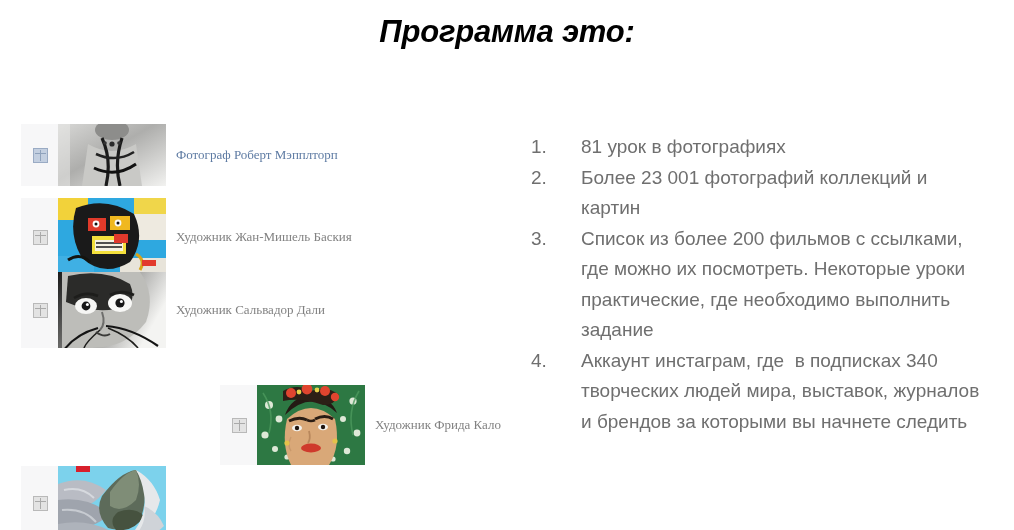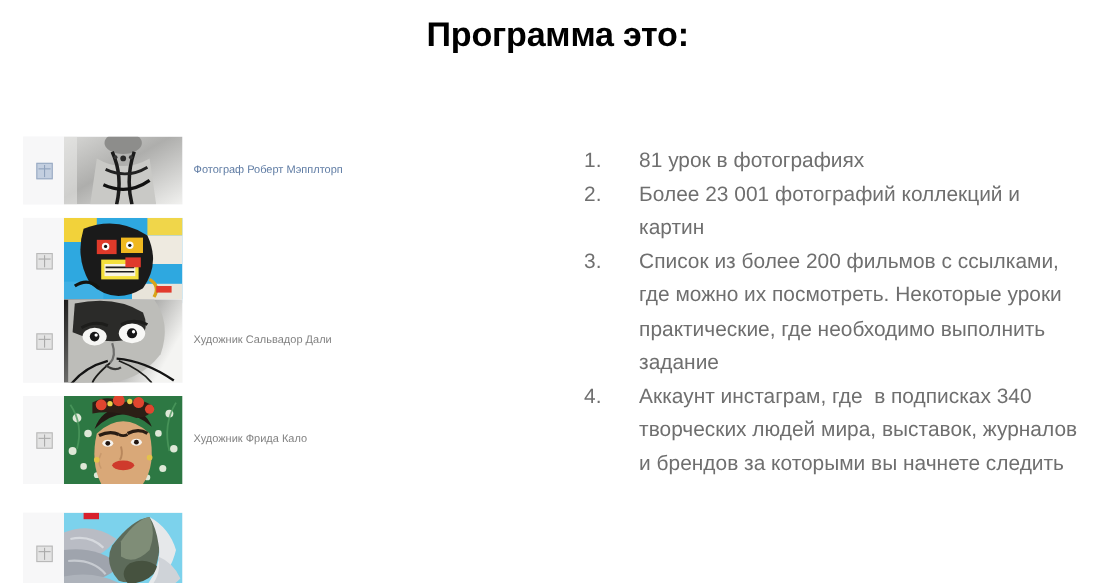--- a/index.html
+++ b/index.html
@@ -21,20 +21,21 @@
     position: absolute;
     left: 0;
     top: 14px;
     width: 1014px;
     text-align: center;
     font-size: 31px;
     font-weight: bold;
     color: #000000;
     letter-spacing: -0.2px;
     white-space: nowrap;
+    font-style: italic;
   }
 
   
   #content {
     position: absolute;
     left: 0;
     top: 110px;
     width: 1014px;
     height: 420px;
   }
@@ -104,32 +105,33 @@
     overflow: hidden;
   }
   .thumb-canvas {
     width: 108px;
     height: 100%;
     display: block;
   }
 
   .caption {
     margin-left: 10px;
-    font-size: 10px;
+    font-size: 13px;
     line-height: 18px;
     white-space: nowrap;
+    font-family: Liberation Serif, serif;
   }
   .caption.link { color: #5e7ba3; }
   .caption.muted { color: #828282; }
 
   
   #row-0 { top: 14px;  height: 62px; }
   #row-1 { top: 88px;  height: 78px; }
   #row-2 { top: 162px; height: 76px; }
-  #row-3 { top: 250px; height: 80px; }
+  #row-3 { top: 275px; height: 80px; justify-content: flex-end; }
   #row-4 { top: 356px; height: 75px; }
 
   
   #features {
     position: absolute;
     left: 531px;
     top: 22px;
     width: 460px;
   }
   .feature-item {
@@ -212,20 +214,21 @@
             <circle cx="38" cy="26" r="3.4" fill="#fafafa"></circle>
             <circle cx="60" cy="25" r="3.4" fill="#fafafa"></circle>
             <circle cx="38" cy="26" r="1.5" fill="#111"></circle>
             <circle cx="60" cy="25" r="1.5" fill="#111"></circle>
             <path d="M10 62 q12 -8 22 2" stroke="#14140f" stroke-width="3" fill="none"></path>
             <path d="M78 56 q10 6 4 16" stroke="#d8a41a" stroke-width="3" fill="none"></path>
             <rect x="84" y="62" width="14" height="6" fill="#e23a2c"></rect>
           </svg>
         </div>
       </div>
+      <span class="caption muted">Художник Жан-Мишель Баския</span>
     </div>
 
     <div class="gallery-row" id="row-2">
       <div class="row-block">
         <span class="broken-img-icon gray"></span>
         <div class="thumb" style="height:76px">
           <svg class="thumb-canvas" viewBox="0 0 108 76" preserveAspectRatio="none">
             <defs>
               <linearGradient id="g2" x1="0" y1="0" x2="1" y2="0.4">
                 <stop offset="0" stop-color="#1a1a1a"></stop>

